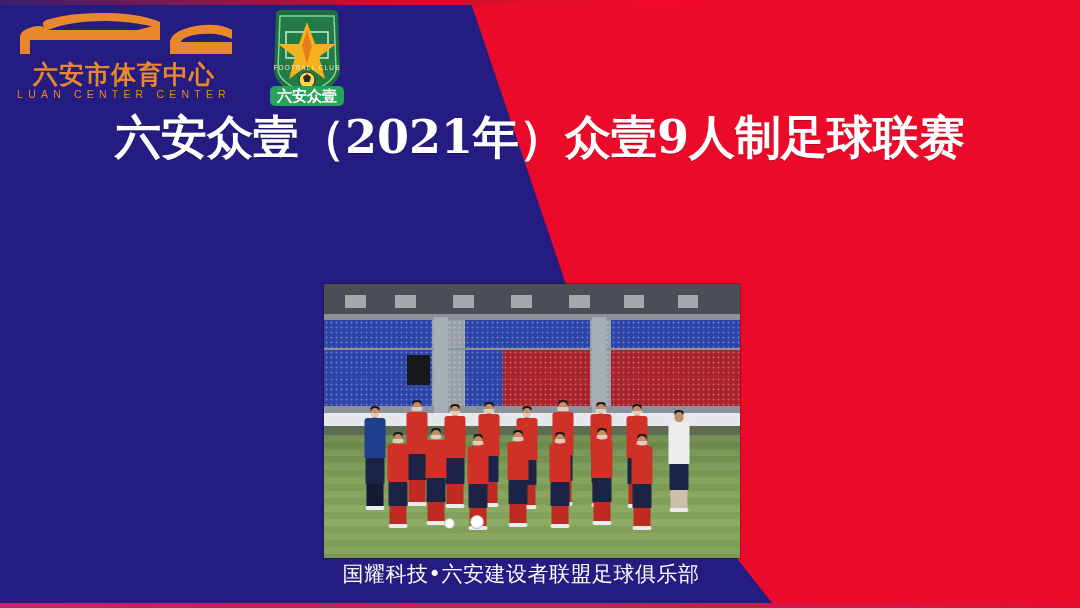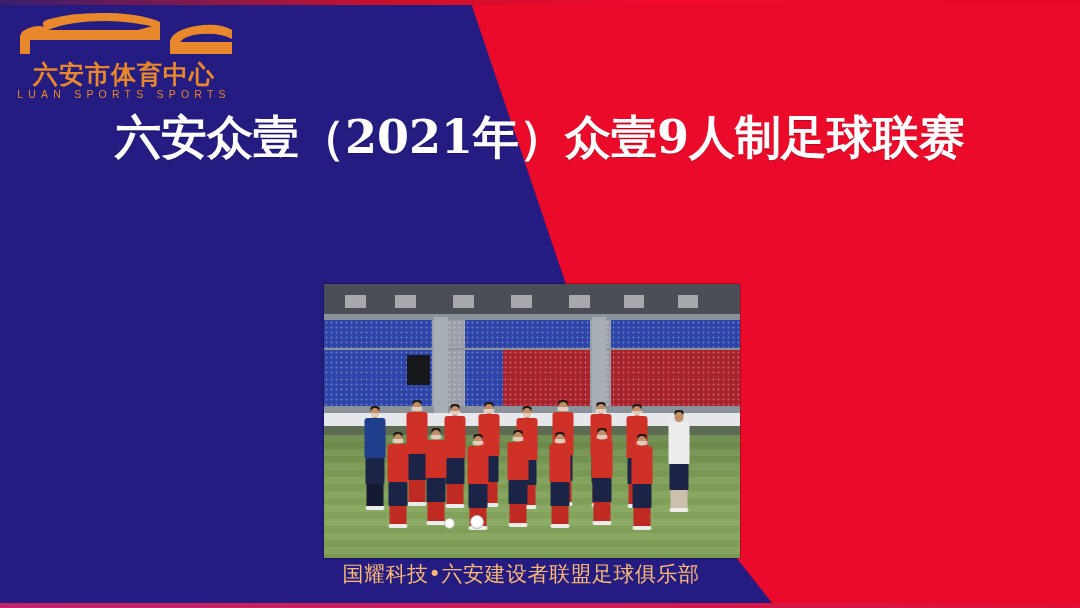--- a/index.html
+++ b/index.html
@@ -188,21 +188,21 @@
   .ball{
     position:absolute; width:14px; height:14px; border-radius:50%;
     background:radial-gradient(circle at 35% 32%, #ffffff 55%, #d8d8d8 100%);
     border:1px solid #b9b9b9;
   }
 
   
   .caption{
     position:absolute; left:0; top:562px; width:100%;
     text-align:center;
-    color:#fdba74;
+    color:#ffffff;
     font-family:"DejaVu Sans", sans-serif;
     font-size:21px;
     letter-spacing:.5px;
     line-height:1.2;
     z-index:8;
     text-indent:-38px;
   }
 </style>
 </head>
 <body>
@@ -221,23 +221,38 @@
         <path d="M10 46 L10 28 Q11 22 22 19 Q30 17 34 19 Q30 13 40 11
                  Q62 4 100 5 Q132 6 150 14 L150 20 Q120 13 96 13
                  Q60 13 38 22 L150 22 L150 32 L20 32 L20 46 Z" fill="#E8872B"></path>
         <path d="M96 17 Q62 17 44 25 L150 25 L150 17 Z" fill="#241C80" opacity="0"></path>
         <path d="M98 30 L150 16 L150 30 Z" fill="#E8872B"></path>
         <path d="M160 46 L160 33 Q163 22 186 18 Q208 14 222 22 L222 31
                  Q208 24 190 26 Q174 28 170 34 L222 34 L222 46 Z" fill="#E8872B"></path>
         <path d="M190 26 Q206 24 222 30 L222 22 Q208 15 190 19 Z" fill="#E8872B"></path>
       </svg>
       <div class="cn">六安市体育中心</div>
-      <div class="en">LUAN SPORTS SPORTS</div>
-    </div>
-
+      <div class="en">LUAN CENTER CENTER</div>
+    </div>
+
+    <div class="logo-fc">
+      <svg width="90" height="100" viewBox="0 0 90 100">
+        <path d="M14 6 Q14 2 19 2 L71 2 Q76 2 76 6 L78 62 Q78 78 45 92
+                 Q12 78 12 62 Z" fill="#1C6E3E"></path>
+        <path d="M18 8 L72 8 L74 61 Q74 74 45 86 Q16 74 16 61 Z" fill="#227A46" stroke="#7FD3A0" stroke-width="1.5"></path>
+        <rect x="24" y="24" width="42" height="26" fill="none" stroke="#BFE8CE" stroke-width="1.6"></rect>
+        <path d="M45 14 L53 36 L74 36 L57 49 L63 71 L45 58 L27 71 L33 49 L16 36 L37 36 Z" fill="#F5B21C"></path>
+        <path d="M45 22 L50 38 L45 56 L40 38 Z" fill="#E87C1E"></path>
+        <text x="45" y="62" text-anchor="middle" font-family="Liberation Sans, sans-serif" font-size="6.5" letter-spacing="1.1" fill="#FFE9A8">FOOTBALL CLUB</text>
+        <circle cx="45" cy="72" r="8" fill="#F7D64A" stroke="#2A2A2A" stroke-width="1"></circle>
+        <path d="M45 66 L49 69 L47.5 74 L42.5 74 L41 69 Z" fill="#2A2A2A"></path>
+        <rect x="8" y="78" width="74" height="20" rx="5" fill="#27A35C"></rect>
+        <text x="45" y="93" text-anchor="middle" font-family="DejaVu Sans, sans-serif" font-size="15" font-weight="bold" fill="#FFFFFF">六安众壹</text>
+      </svg>
+    </div>
 
   </div>
 
   <div class="headline">六安众壹（2021年）众壹9人制足球联赛</div>
 
 
   <div class="photo">
     <div class="ph-stand"></div>
 
     <div class="ph-roof">

